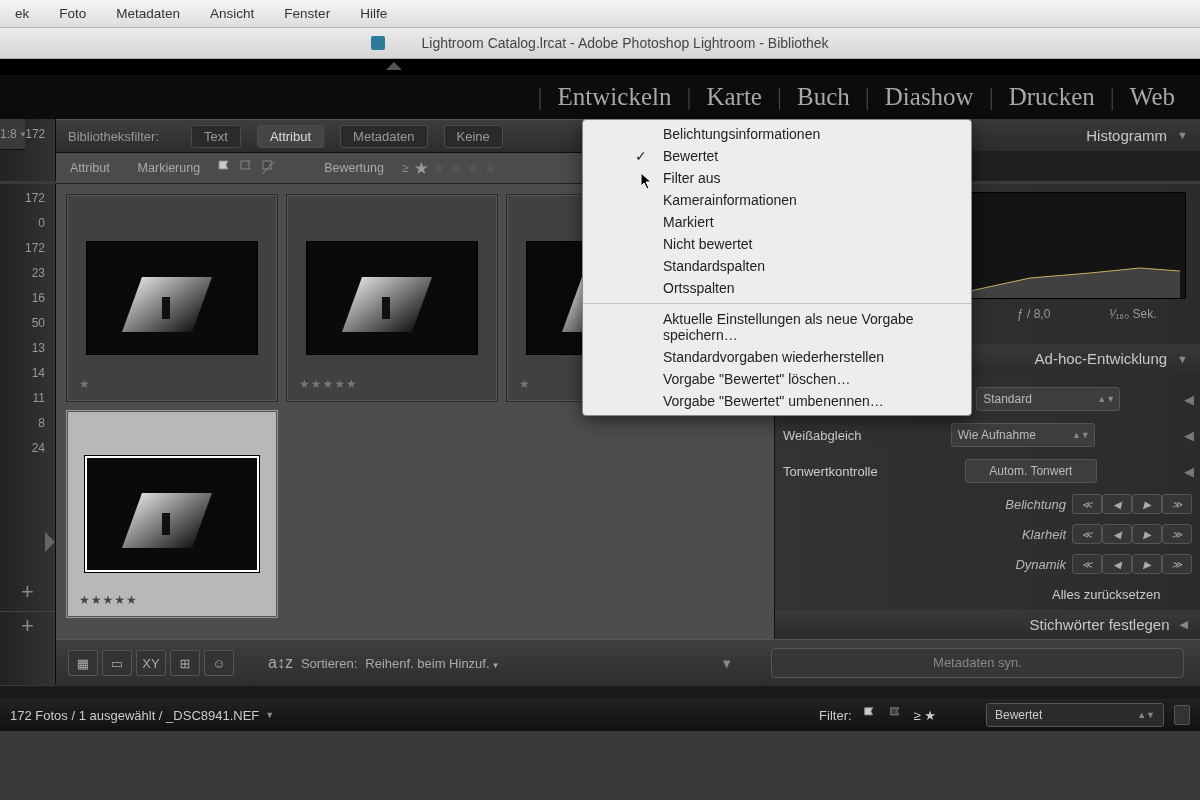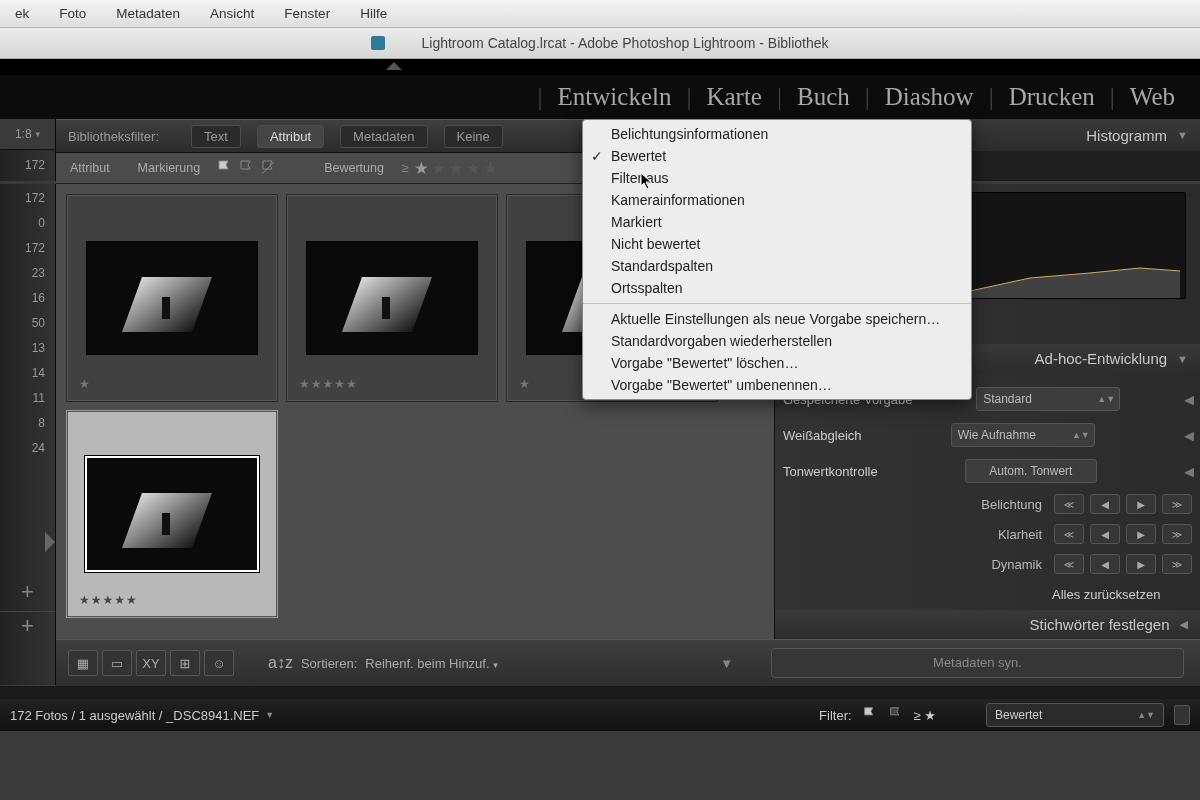--- a/index.html
+++ b/index.html
@@ -17,21 +17,21 @@
 .filterbar .lbl{padding:0 12px;}
 .filterbar .tab{background:#2a2a2a;border:1px solid #4b4b4b;border-radius:3px;padding:3px 12px;margin-right:16px;}
 .filterbar .tab.active{background:#454545;color:#ddd;}
 .attrbar{height:30px;background:#4b4b4b;display:flex;align-items:center;font-size:12.5px;color:#aaa;border-bottom:1px solid #222;}
 .attrbar .lbl{padding:0 14px;}
 .attrbar .flag{width:18px;height:18px;margin:0 2px;display:inline-block;}
 .attrbar .flag svg{width:18px;height:18px;}
 .attrbar .stars .star{color:#555;font-size:17px;margin:0 1px;}
 .attrbar .stars .star.g{color:#999;}
 .main{display:flex;height:455px;}
-.leftcol{width:55px;background:linear-gradient(to right,#222,#333);border-right:1px solid #0a0a0a;display:flex;flex-direction:column;font-size:12px;color:#999;position:relative;}
+.leftcol{width:55px;background:linear-gradient(to right,#222,#333);border-right:1px solid #0a0a0a;display:flex;flex-direction:row;font-size:12px;color:#999;position:relative;}
 .leftcol .topbox{height:30px;border-bottom:1px solid #111;display:flex;align-items:center;justify-content:center;background:#3a3a3a;}
 .leftcol .numcol{flex:1;display:flex;flex-direction:column;justify-content:flex-start;padding-top:2px;}
 .leftcol .num{text-align:right;padding:0 10px 0 0;height:25px;line-height:25px;}
 .leftcol .handle{position:absolute;left:45px;top:348px;width:0;height:0;border-top:10px solid transparent;border-bottom:10px solid transparent;border-left:10px solid #666;}
 .leftcol .plus{position:absolute;bottom:0;left:0;right:0;height:60px;display:flex;flex-direction:column;align-items:center;justify-content:space-around;color:#888;font-size:22px;}
 .grid{flex:1;background:#4d4d4d;padding:10px;display:flex;flex-wrap:wrap;align-content:flex-start;gap:8px;position:relative;border-right:1px solid #111;}
 .thumb{width:210px;height:206px;background:#414141;border:1px solid #2a2a2a;box-shadow:inset 0 0 0 1px #555;display:flex;flex-direction:column;align-items:center;justify-content:center;position:relative;}
 .thumb.sel{background:#b8b8b8;border:1px solid #999;}
 .thumb .img{width:170px;height:112px;background:#0a0a0a;border:1px solid #000;position:relative;overflow:hidden;}
 .thumb.sel .img{border:2px solid #fff;box-shadow:0 0 0 1px #000;}
@@ -44,35 +44,35 @@
 .panel-hdr .tri{margin-left:10px;color:#888;font-size:11px;}
 .histo{height:150px;padding:8px 14px;}
 .histo .plot{height:105px;background:#141414;border:1px solid #000;position:relative;overflow:hidden;border-radius:2px;}
 .histo .plot .curve{position:absolute;bottom:0;left:0;right:0;height:35px;}
 .histo .meta{display:flex;justify-content:space-around;padding-top:8px;color:#999;font-size:12px;}
 .qd{padding:8px 8px;}
 .qd .row{display:flex;align-items:center;justify-content:space-between;height:36px;}
 .qd .row .drop{width:130px;height:22px;background:#3d3d3d;border:1px solid #555;border-radius:3px;display:flex;align-items:center;padding:0 6px;color:#bbb;font-size:12px;position:relative;}
 .qd .row .drop .arr{position:absolute;right:4px;font-size:9px;color:#888;}
 .qd .row .btn{width:130px;height:22px;background:#3d3d3d;border:1px solid #555;border-radius:3px;text-align:center;line-height:22px;font-size:12px;color:#bbb;}
-.qd .slrow{display:flex;align-items:center;justify-content:flex-end;height:30px;gap:6px;}
+.qd .slrow{display:flex;align-items:center;justify-content:flex-end;height:30px;gap:0;font-style:italic;}
 .qd .slrow .nm{color:#b8b8b8;font-size:13px;margin-right:6px;}
 .qd .slrow .step{width:28px;height:18px;background:#363636;border:1px solid #555;border-radius:3px;display:flex;align-items:center;justify-content:center;color:#aaa;font-size:10px;}
 .qd .reset{display:flex;justify-content:flex-end;padding-top:8px;}
 .qd .reset .btn{width:140px;}
 .toolbar{height:46px;background:linear-gradient(#3e3e3e,#2e2e2e);border-top:1px solid #555;display:flex;align-items:center;padding:0 12px;font-size:13px;color:#aaa;position:relative;}
 .toolbar .icn{width:28px;height:24px;border:1px solid #555;background:#333;margin-right:4px;border-radius:2px;display:flex;align-items:center;justify-content:center;color:#aaa;}
 .toolbar .sort{margin-left:30px;display:flex;align-items:center;gap:8px;}
 .toolbar .chev{margin-left:auto;margin-right:10px;color:#888;font-size:13px;}
 .status{height:32px;background:linear-gradient(#222,#111);display:flex;align-items:center;color:#ccc;font-size:13px;padding:0 10px;}
 .status .right{margin-left:auto;display:flex;align-items:center;gap:10px;}
 .status .drop{width:160px;height:22px;background:#2b2b2b;border:1px solid #555;border-radius:3px;display:flex;align-items:center;padding:0 8px;font-size:12px;color:#ccc;}
 .status .drop .arr{margin-left:auto;font-size:9px;color:#888;}
 .context{position:absolute;left:582px;top:119px;width:388px;background:#ededed;border:1px solid #888;border-radius:4px;box-shadow:0 5px 18px rgba(0,0,0,.5);font-size:14px;color:#222;z-index:100;padding:3px 0;}
-.context .it{padding:3px 14px 3px 28px;position:relative;}
+.context .it{padding:3px 14px 3px 36px;position:relative;margin-left:44px;}
 .context .it .ck{position:absolute;left:8px;}
 .context hr{border:none;border-top:1px solid #c0c0c0;margin:4px 0;}
 .cursor{position:absolute;left:640px;top:172px;width:14px;height:18px;z-index:200;}
 .cursor svg{width:14px;height:18px;}
 .rightbtns{height:46px;background:linear-gradient(#3e3e3e,#2e2e2e);border-top:1px solid #555;display:flex;align-items:center;justify-content:space-around;padding:0 10px;}
 .rightbtns .b{flex:1;margin:0 6px;height:28px;background:#363636;border:1px solid #555;border-radius:4px;text-align:center;line-height:28px;font-size:13px;color:#888;}
 .film{height:13px;background:#1a1a1a;}
 </style>
 </head>
 <body>
@@ -211,20 +211,26 @@
   </div>
 
   <div class="rightcol">
     <div class="histo">
       <div class="plot">
         <svg class="curve" viewBox="0 0 390 35" preserveAspectRatio="none">
           <path d="M0 35 L20 25 L60 30 L120 20 L180 28 L240 15 L300 10 L350 5 L390 8 L390 35 Z" fill="rgba(200,200,200,.25)"></path>
           <path d="M0 35 L20 25 L60 30 L120 20 L180 28 L240 15 L300 10 L350 5 L390 8" stroke="#c8b060" stroke-width="1" fill="none"></path>
         </svg>
       </div>
+      <div class="meta">
+        <span>ISO 100</span>
+        <span>24 mm</span>
+        <span>ƒ / 8,0</span>
+        <span>¹⁄₁₆₀ Sek.</span>
+      </div>
     </div>
     <div class="panel-hdr">
         <span>Ad-hoc-Entwicklung</span>
         <span class="tri">▼</span>
       </div>
     <div class="qd">
       <div class="row">
         <span>Gespeicherte Vorgabe</span>
         <div class="drop">
             <span>Standard</span>

